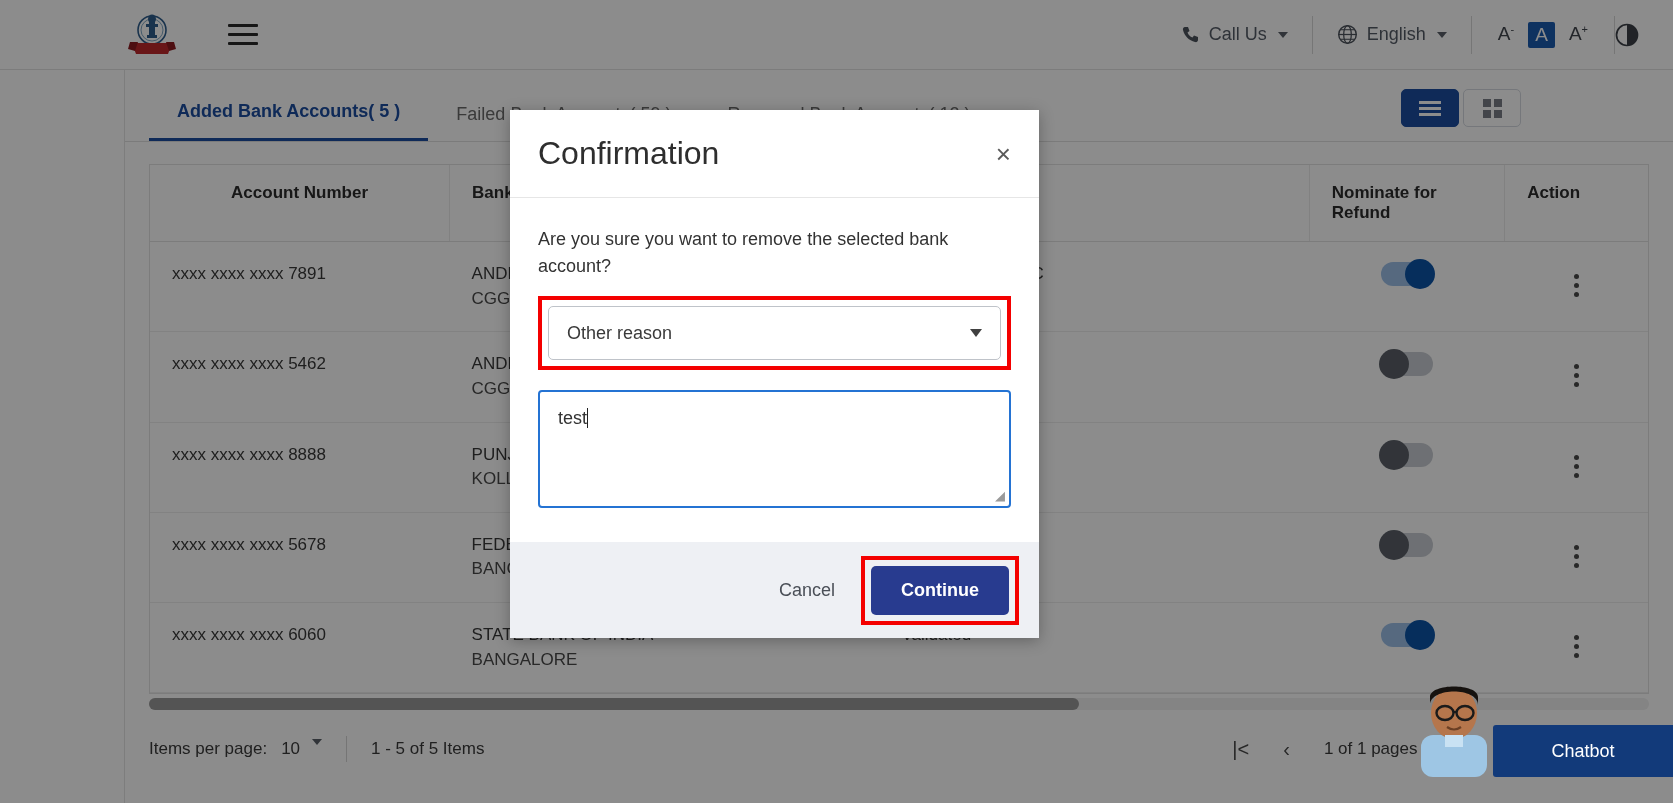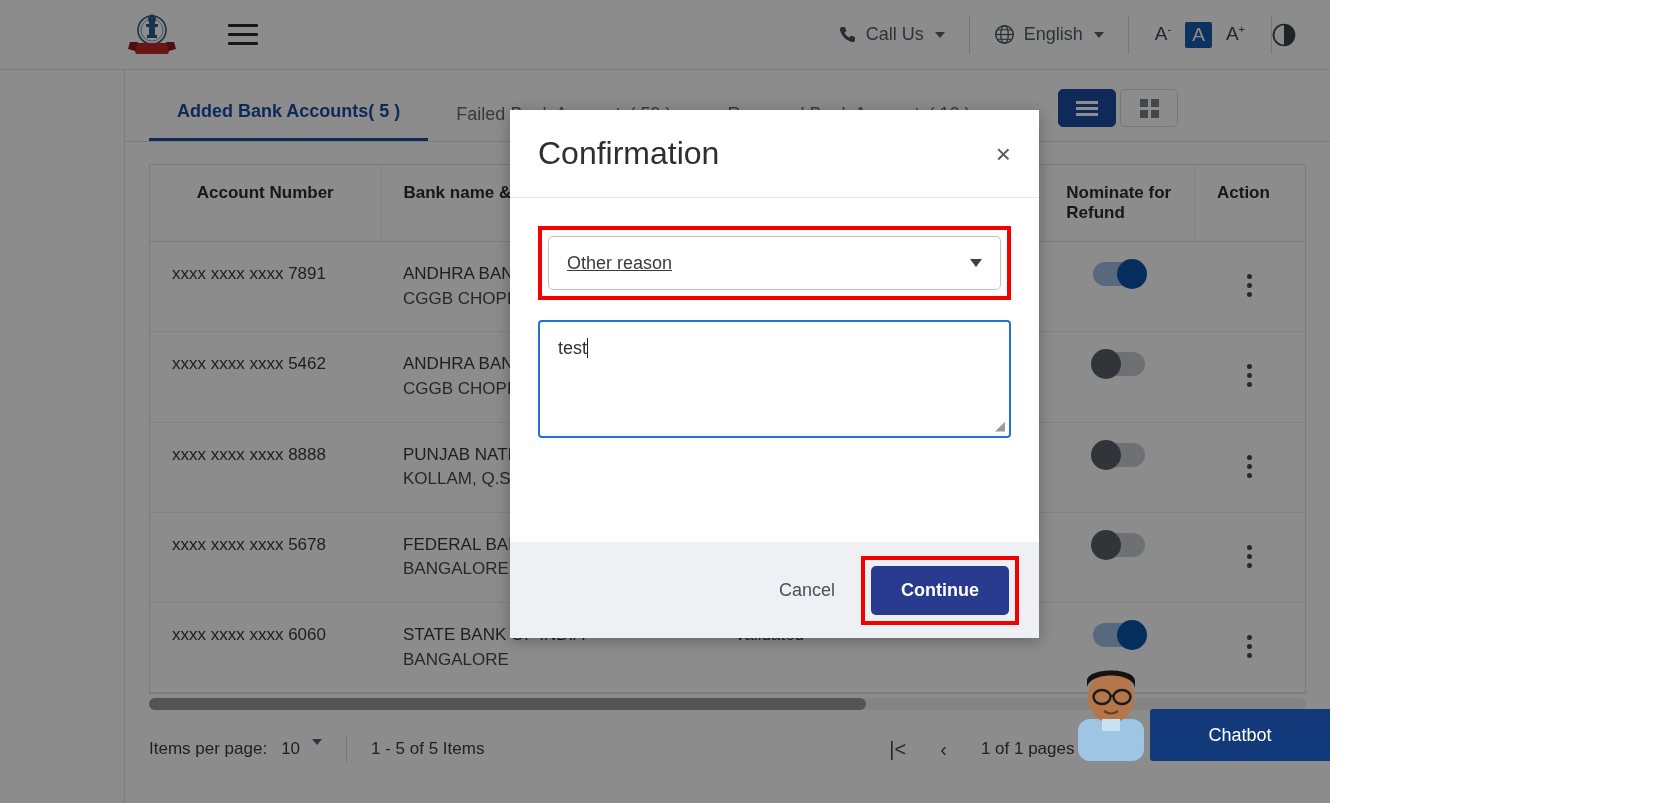--- a/index.html
+++ b/index.html
@@ -2,21 +2,21 @@
 <html><head>
 <meta charset="utf-8">
 <style>
   * { box-sizing: border-box; margin: 0; padding: 0; }
   html, body {
     width: 1673px; height: 803px;
     font-family: "Liberation Sans", sans-serif;
     overflow: hidden;
     background: #ffffff;
   }
-  #app { position: relative; width: 1330px; height: 803px; }
+  #app { position: relative; width: 1673px; height: 803px; }
 
   
   .backdrop {
     position: absolute; inset: 0;
     background: rgba(0,0,0,0.45);
     z-index: 50;
   }
 
   
   .header {
@@ -111,21 +111,21 @@
   .pager { margin: 26px 24px 0 24px; display: flex; align-items: center;
     font-size: 17px; color: #3b3b3b; }
   .pg-left { display: flex; align-items: center; gap: 14px; }
   .pg-sel { display: flex; align-items: flex-start; gap: 10px; cursor: pointer; }
   .pg-divider { width: 1px; height: 26px; background: #d6d6d6; margin: 0 10px; }
   .pg-right { margin-left: auto; display: flex; align-items: center; gap: 34px;
     padding-right: 140px; }
   .pg-icn { font-size: 20px; color: #4a4a4a; cursor: pointer; }
 
   
-  .chatbot { position: absolute; right: 0; bottom: 42px; z-index: 60;
+  .chatbot { position: absolute; right: 0; bottom: 26px; z-index: 60;
     display: flex; align-items: flex-end; }
   .chat-avatar { width: 78px; height: 104px; position: relative; }
   .chat-bar { width: 180px; height: 52px; background: #123a7a; color: #fff;
     display: flex; align-items: center; justify-content: center;
     font-size: 18px; border-radius: 3px 0 0 3px; cursor: pointer; }
 
   
   .modal {
     position: absolute; left: 510px; top: 110px; width: 529px; height: 528px;
     background: #ffffff; z-index: 100; box-shadow: 0 3px 14px rgba(0,0,0,.28);
@@ -134,21 +134,21 @@
   .modal-head { height: 88px; display: flex; align-items: center;
     padding: 0 28px; border-bottom: 1px solid #e6e6e6; }
   .modal-title { font-size: 32px; color: #2e2e2e; }
   .modal-x { margin-left: auto; font-size: 26px; color: #5a5a5a; cursor: pointer;
     line-height: 1; }
   .modal-body { flex: 1; padding: 28px; }
   .modal-q { font-size: 18px; color: #333; line-height: 1.5; margin-bottom: 16px; }
   .hl-red { border: 4px solid #f40000; padding: 6px; }
   .select-box { height: 54px; border: 1px solid #bfc3c9; border-radius: 5px;
     background: #fff; display: flex; align-items: center; padding: 0 18px;
-    font-size: 18px; color: #3a3a3a; cursor: pointer; text-decoration: underline; }
+    font-size: 18px; color: #3a3a3a; cursor: pointer; }
   .select-caret { margin-left: auto; width: 0; height: 0;
     border-left: 6px solid transparent; border-right: 6px solid transparent;
     border-top: 8px solid #404040; }
   .ta-box { margin-top: 20px; height: 118px; border: 2px solid #2473d3;
     border-radius: 4px; padding: 16px 18px; font-size: 18px; color: #333;
     position: relative; background: #fff; cursor: text; }
   .caret-blink { display: inline-block; width: 1px; height: 20px;
     background: #222; vertical-align: -4px; }
   .ta-resize { position: absolute; right: 4px; bottom: 3px; font-size: 13px;
     color: #9a9a9a; }
@@ -394,20 +394,21 @@
     </svg>
     <div class="chat-bar">Chatbot</div>
   </div>
 
   <div class="modal">
     <div class="modal-head">
       <div class="modal-title">Confirmation</div>
       <div class="modal-x">×</div>
     </div>
     <div class="modal-body">
+      <div class="modal-q">Are you sure you want to remove the selected bank account?</div>
 
       <div class="hl-red">
         <div class="select-box">
           <span>Other reason</span>
           <span class="select-caret"></span>
         </div>
       </div>
 
       <div class="ta-box">
         <span>test</span><span class="caret-blink"></span>

